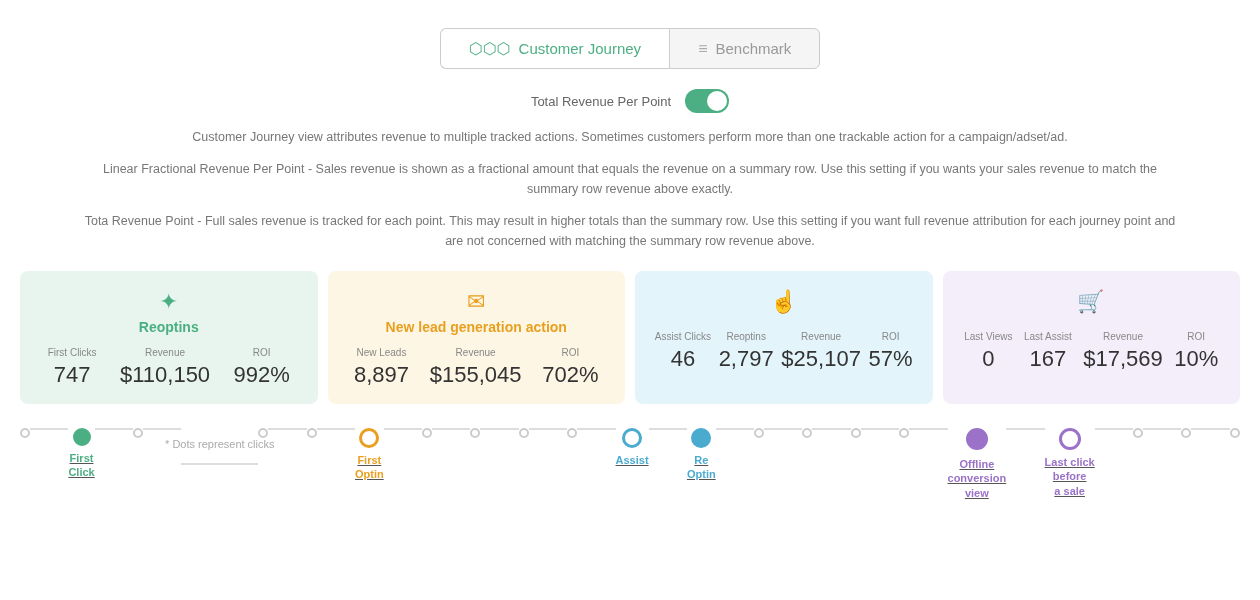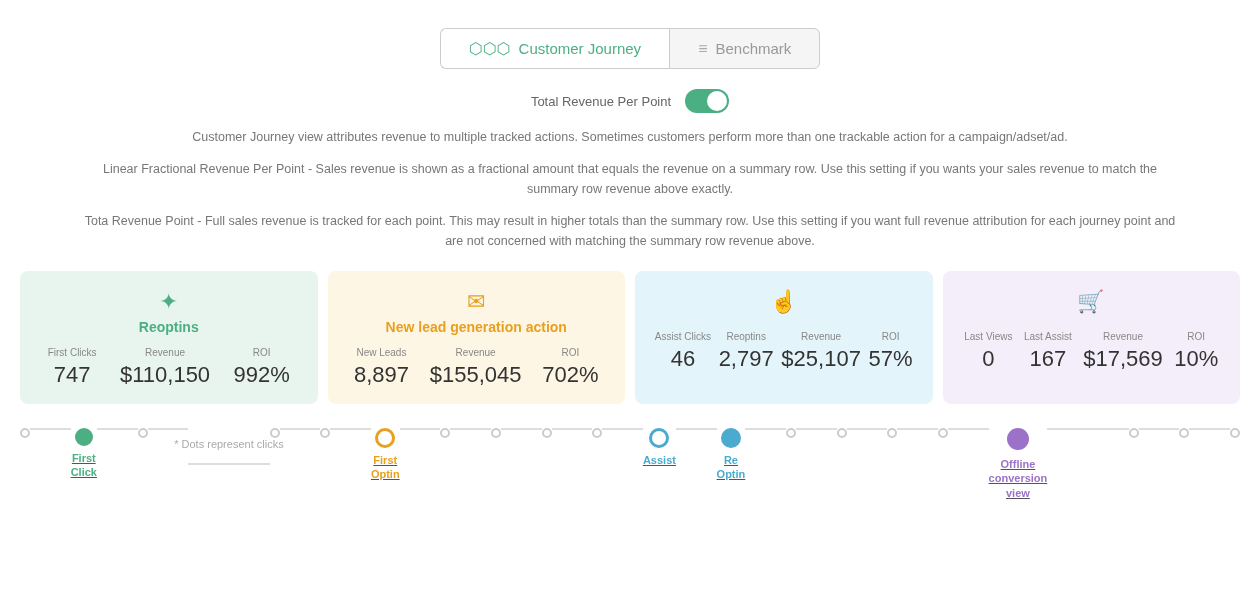--- a/index.html
+++ b/index.html
@@ -402,20 +402,24 @@
       <div style="width:10px;height:10px;border-radius:50%;border:2px solid #ccc;background:#fff;"></div>
     </div>
     <div class="line-seg"></div>
 
     <div class="node-container">
       <div style="width:22px;height:22px;border-radius:50%;border:3px solid #9b72c8;background:#9b72c8;"></div>
       <div class="node-label colored-purple" style="white-space:nowrap;margin-top:7px;">Offline<br>conversion<br>view</div>
     </div>
     <div class="line-seg"></div>
 
+    <div class="node-container">
+      <div style="width:22px;height:22px;border-radius:50%;border:3px solid #9b72c8;background:#fff;"></div>
+      <div class="node-label colored-purple" style="white-space:nowrap;">Last click<br>before<br>a sale</div>
+    </div>
     <div class="line-seg"></div>
 
     <div class="node-container">
       <div style="width:10px;height:10px;border-radius:50%;border:2px solid #ccc;background:#fff;"></div>
     </div>
     <div class="line-seg"></div>
     <div class="node-container">
       <div style="width:10px;height:10px;border-radius:50%;border:2px solid #ccc;background:#fff;"></div>
     </div>
     <div class="line-seg"></div>

